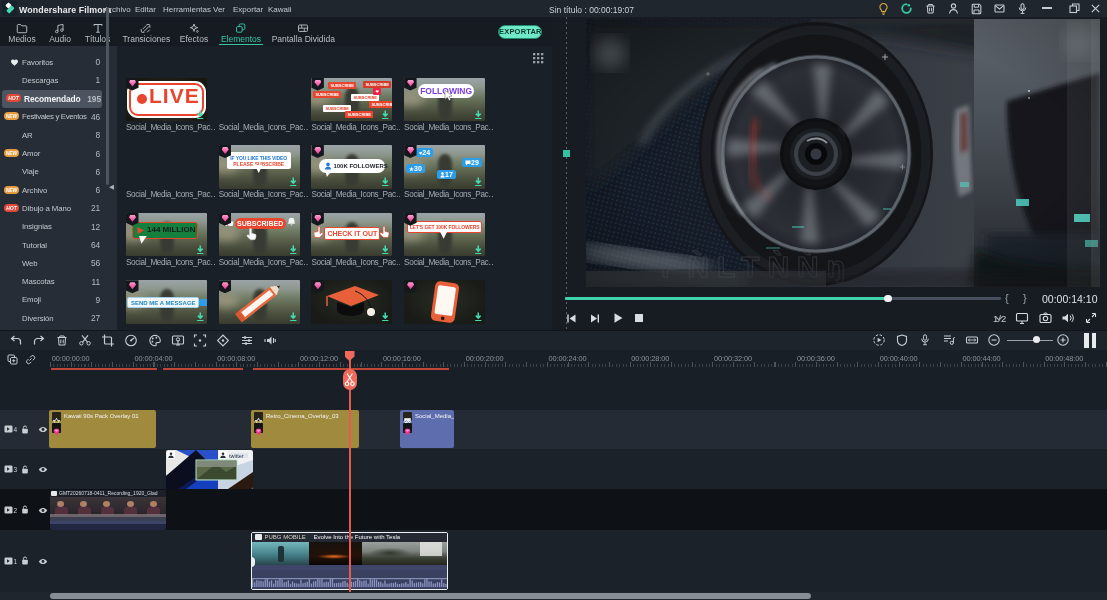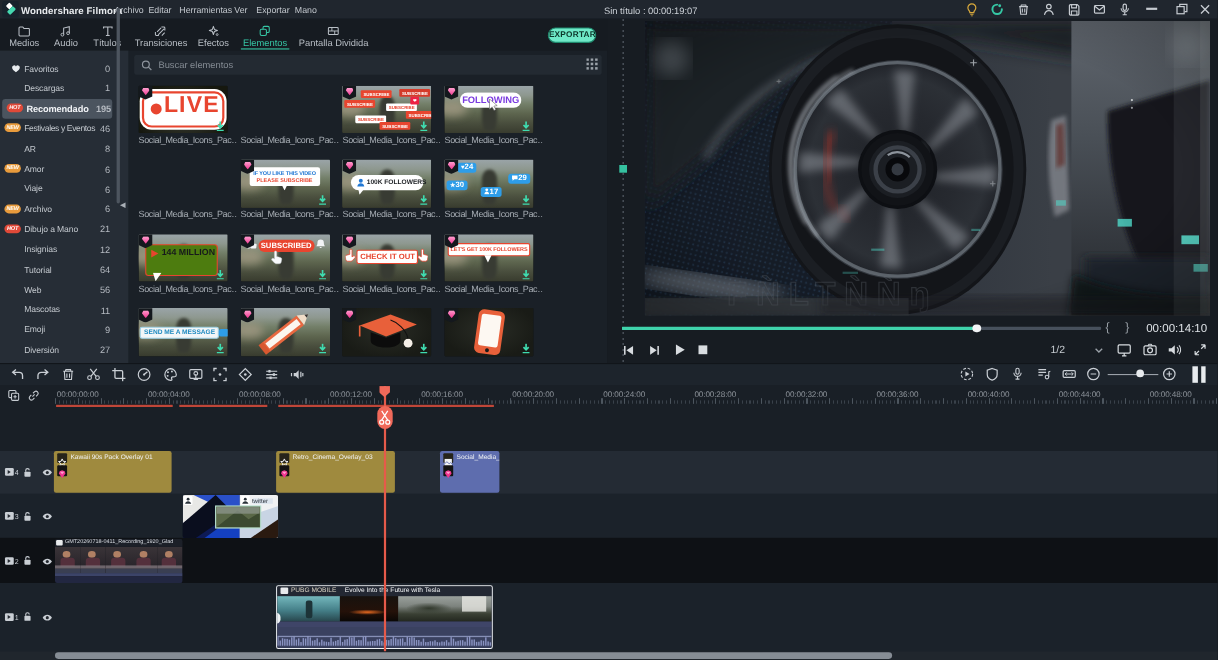--- a/index.html
+++ b/index.html
@@ -80,21 +80,21 @@
     <div id="logobox"><svg width="15" height="15" viewBox="0 0 15 15">
 <rect x="4.2" y="2.2" width="4.6" height="4.6" rx="1" fill="#fff" transform="rotate(45 6.5 4.5)"></rect>
 <rect x="4.6" y="6.4" width="7.6" height="4.2" rx="1" fill="#45d8b0" transform="rotate(-45 8.4 8.5)"></rect>
 </svg></div>
     <div id="apptitle">Wondershare Filmora</div>
     <div class="menu" style="left:104px">Archivo</div>
     <div class="menu" style="left:135px">Editar</div>
     <div class="menu" style="left:163px">Herramientas</div>
     <div class="menu" style="left:213px">Ver</div>
     <div class="menu" style="left:233px">Exportar</div>
-    <div class="menu" style="left:268px">Mano</div>
+    <div class="menu" style="left:268px">Kawaii</div>
     <div id="doctitle">Sin título : 00:00:19:07</div>
     <svg class="tico" style="left:877px;color:#d8a93c" viewBox="0 0 13 13">
       <path d="M6.5 1.5a3.6 3.6 0 0 1 3.6 3.6c0 1.5-.9 2.3-1.4 3.1-.3.4-.4.8-.4 1.3H4.7c0-.5-.1-.9-.4-1.3C3.8 7.4 2.9 6.6 2.9 5.1A3.6 3.6 0 0 1 6.5 1.5Z" fill="none" stroke="#d8a93c" stroke-width="1.1"></path>
       <path d="M5 11h3M5.6 12.6h1.8" stroke="#d8a93c" stroke-width="1" fill="none"></path>
     </svg>
     <svg class="tico" style="left:900px;color:#35c8a5" viewBox="0 0 13 13">
       <path d="M10.8 6.5A4.3 4.3 0 1 1 6.5 2.2" fill="none" stroke="#35c8a5" stroke-width="1.8" stroke-linecap="round"></path>
       <circle cx="8.8" cy="3.2" r="1.3" fill="#35c8a5"></circle>
     </svg>
     <svg class="tico" style="left:924px;color:#c6cbd1" viewBox="0 0 13 13">
@@ -217,27 +217,20 @@
       <span class="nm">Emoji</span>
       <span class="ct">9</span>
     </div>
     <div class="srow" style="top:309.2000000000001px">
       <span class="nm">Diversión</span>
       <span class="ct">27</span>
     </div>
     <div id="sbscroll"></div>
     <div id="collapse">◀</div>
     <div id="elements">
-      <div id="search">
-        <svg style="position:absolute;left:6px;top:4px" width="11" height="11" viewBox="0 0 11 11">
-          <circle cx="4.6" cy="4.6" r="3.1" fill="none" stroke="#8d949c" stroke-width="1.1"></circle>
-          <path d="M7 7l2.6 2.6" stroke="#8d949c" stroke-width="1.1"></path>
-        </svg>
-        <span class="ph">Buscar elementos</span>
-      </div>
       <svg id="gridico" viewBox="0 0 11 11">
         <rect x="0" y="0" width="2.3" height="2.3" fill="currentColor"></rect>
         <rect x="4" y="0" width="2.3" height="2.3" fill="currentColor"></rect>
         <rect x="8" y="0" width="2.3" height="2.3" fill="currentColor"></rect>
         <rect x="0" y="4" width="2.3" height="2.3" fill="currentColor"></rect>
         <rect x="4" y="4" width="2.3" height="2.3" fill="currentColor"></rect>
         <rect x="8" y="4" width="2.3" height="2.3" fill="currentColor"></rect>
         <rect x="0" y="8" width="2.3" height="2.3" fill="currentColor"></rect>
         <rect x="4" y="8" width="2.3" height="2.3" fill="currentColor"></rect>
         <rect x="8" y="8" width="2.3" height="2.3" fill="currentColor"></rect>
@@ -323,21 +316,21 @@
             <path d="M.5.5h5v3.4H2.6L1 5.4V3.9H.5Z" fill="#fff"></path>
           </svg>29</div>
         <div class="gem"></div>
         <svg class="dl" viewBox="0 0 9 10">
           <path d="M4.5 0.5v5.5M2 3.8l2.5 2.6L7 3.8" stroke="#3fdcb0" stroke-width="1.6" fill="none"></path>
           <path d="M1.2 9h6.6" stroke="#3fdcb0" stroke-width="1.2"></path>
         </svg>
       </div>
       <div class="thumb" style="left:9px;top:166.7px">
         <div class="photo"></div>
-        <div style="position:absolute;left:6px;top:9px;width:66px;height:29px;background:#4d7c0f;border:1.5px solid #e8452f;border-radius:3px">
+        <div style="position:absolute;left:6px;top:9px;width:66px;height:17px;background:#15803d;border:1.5px solid #e8452f;border-radius:3px">
 <svg style="position:absolute;left:3px;top:3px" width="9" height="9" viewBox="0 0 9 9">
             <path d="M1.5 1l6.5 3.5L1.5 8Z" fill="#e8452f"></path>
           </svg>
 <div style="position:absolute;left:14px;top:2.5px;font-size:8px;font-weight:bold;color:#17191c">144 MILLION</div>
 <div style="position:absolute;left:6px;bottom:-6px;width:8px;height:8px;background:#fff;clip-path:polygon(0 0,100% 0,30% 100%)"></div>
         </div>
         <div class="gem"></div>
         <svg class="dl" viewBox="0 0 9 10">
           <path d="M4.5 0.5v5.5M2 3.8l2.5 2.6L7 3.8" stroke="#3fdcb0" stroke-width="1.6" fill="none"></path>
           <path d="M1.2 9h6.6" stroke="#3fdcb0" stroke-width="1.2"></path>
@@ -585,21 +578,21 @@
       <path d="M9.5 1.5 3.5 5.5l6 4Z" fill="currentColor"></path>
     </svg>
     <svg class="pico" style="left:589px;top:313px" width="11" height="11" viewBox="0 0 11 11">
       <path d="M2 1.5 8 5.5l-6 4Z" fill="currentColor"></path>
       <path d="M9.3 1.5v8" stroke="currentColor" stroke-width="1.4"></path>
     </svg>
     <svg class="pico" style="left:612px;top:312px" width="12" height="12" viewBox="0 0 12 12">
       <path d="M2.5 1.2 10.5 6l-8 4.8Z" fill="currentColor"></path>
     </svg>
     <div class="abs" style="left:635px;top:314px;width:8px;height:8px;background:#d8dce0"></div>
-    <div class="abs" style="left:955px;top:313px;font-size:9.5px;color:#c8cdd2">1/2</div>
+    <div class="abs" style="left:993px;top:313px;font-size:9.5px;color:#c8cdd2">1/2</div>
     <svg class="pico" style="left:995px;top:316px" width="8" height="5" viewBox="0 0 8 5">
       <path d="M1 1l3 3 3-3" fill="none" stroke="#9aa1a8" stroke-width="1.2"></path>
     </svg>
     <svg class="pico" style="left:1015px;top:312px" width="14" height="13" viewBox="0 0 14 13">
       <rect x="1.5" y="1.5" width="11" height="7.5" rx="1" fill="none" stroke="currentColor" stroke-width="1.1"></rect>
       <path d="M5 11.5h4M7 9v2.5" stroke="currentColor" stroke-width="1.1"></path>
     </svg>
     <svg class="pico" style="left:1039px;top:312px" width="13" height="12" viewBox="0 0 13 12">
       <rect x="1" y="2.5" width="11" height="8" rx="1.2" fill="none" stroke="currentColor" stroke-width="1.1"></rect>
       <path d="M4.5 2.5 5.5 1h2l1 1.5" fill="none" stroke="currentColor" stroke-width="1"></path>

